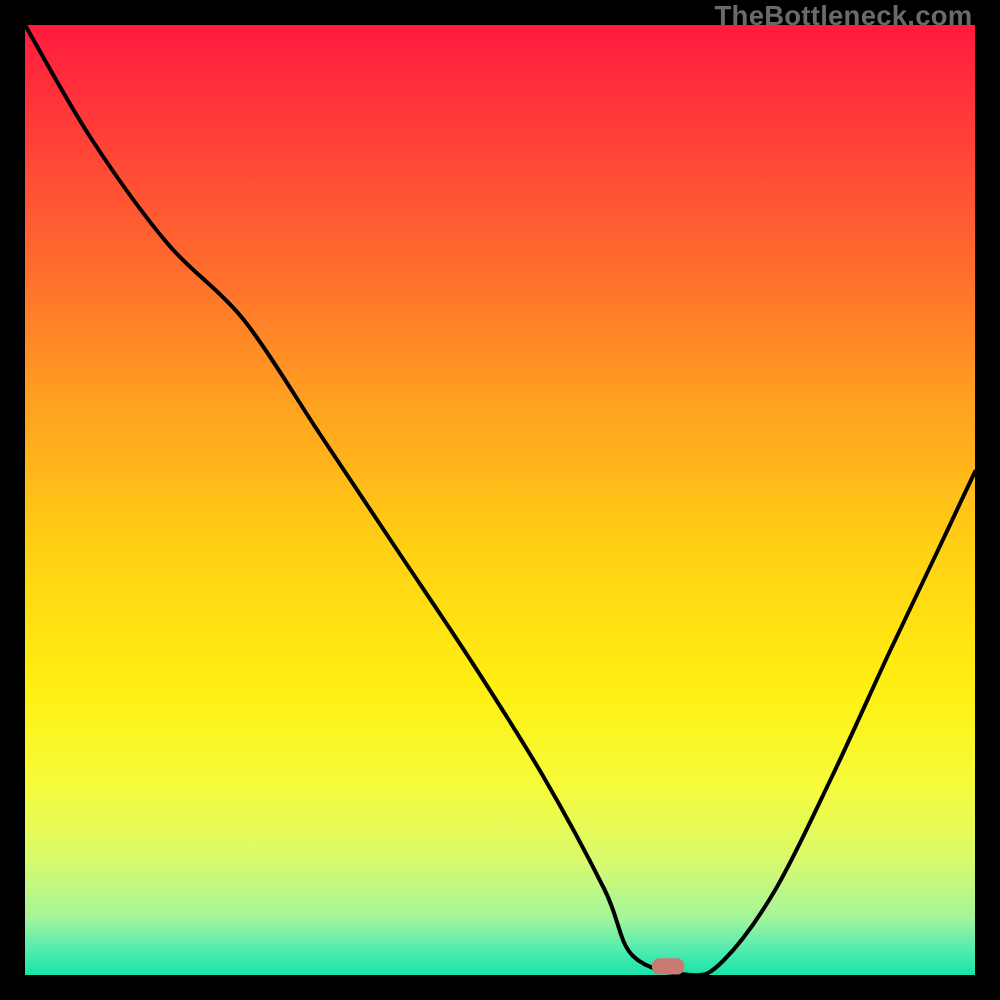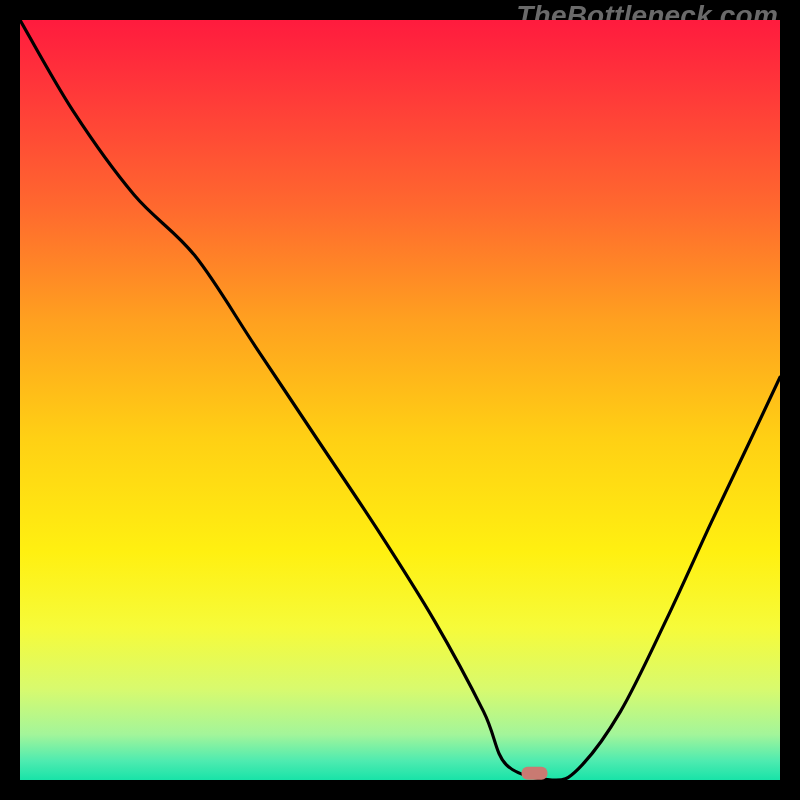--- a/index.html
+++ b/index.html
@@ -24,26 +24,25 @@
     top: 20px;
     width: 760px;
     height: 760px;
     overflow: hidden;
   }
   .watermark {
     position: absolute;
     top: 0px;
     right: 22px;
     font-family: Arial, Helvetica, sans-serif;
-    font-size: 28px;
+    font-size: 22px;
     font-weight: 600;
     color: #6a6a6a;
     letter-spacing: 0.2px;
     user-select: none;
-    font-style: italic;
   }
   svg { display: block; }
 </style>
 </head>
 <body>
 
 <div class="frame">
 
   <div class="watermark">TheBottleneck.com</div>
 

